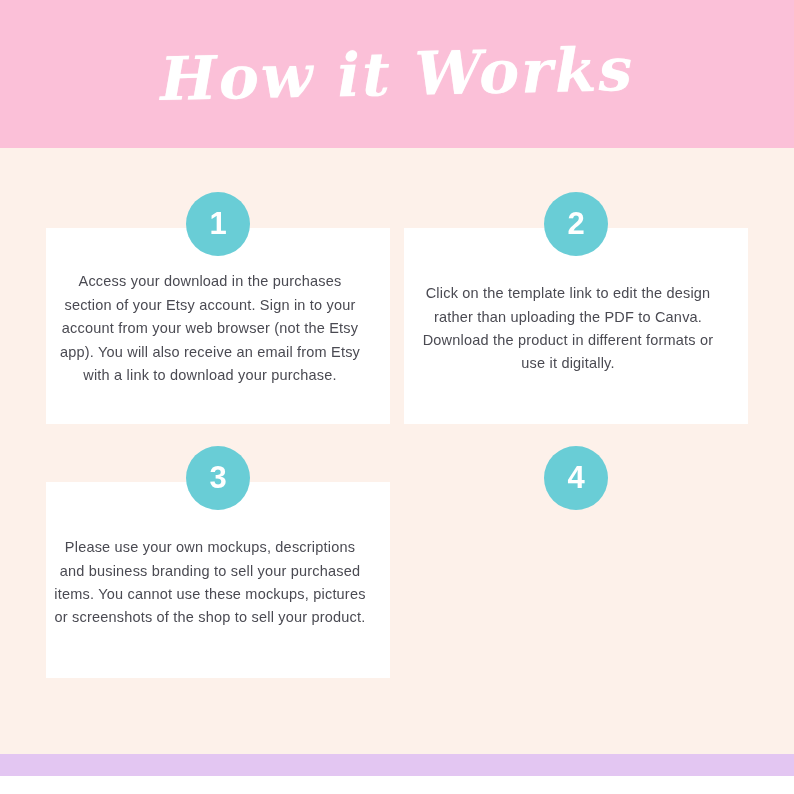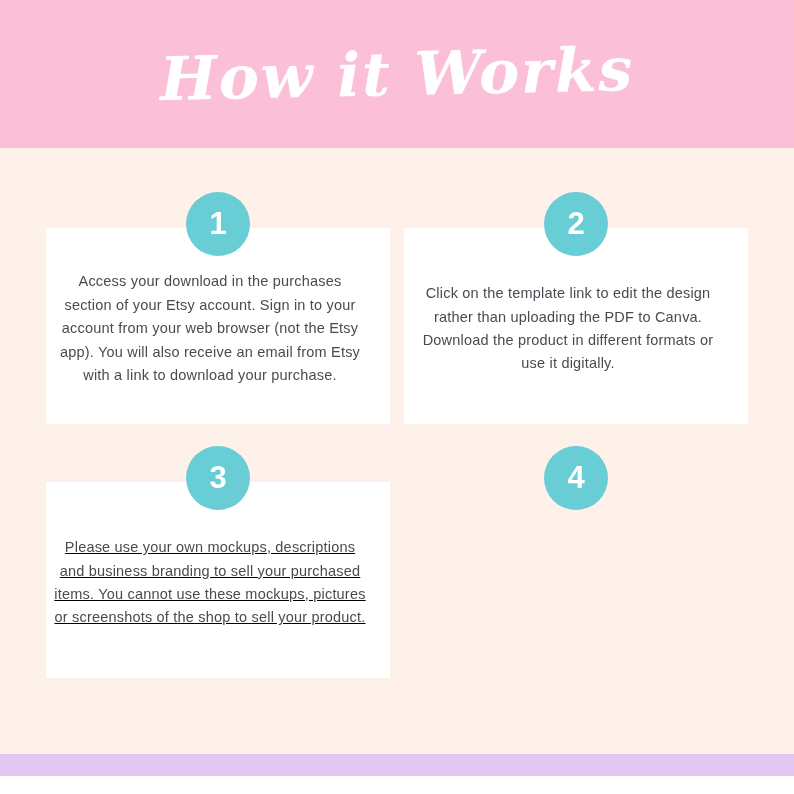--- a/index.html
+++ b/index.html
@@ -109,21 +109,20 @@
   .card-text {
     color: #4a4a52;
     font-size: 14.5px;
     line-height: 1.62;
     text-align: center;
     font-family: "Liberation Sans", sans-serif;
     letter-spacing: 0.2px;
   }
   .step-3 .card, .step-4 .card {
     min-height: 196px;
-    text-decoration: underline;
   }
   .step-1 .card { min-height: 196px; }
   .step-2 .card { min-height: 196px; }
 </style>
 </head>
 <body>
 
 <div class="page">
 
   <div class="banner">

